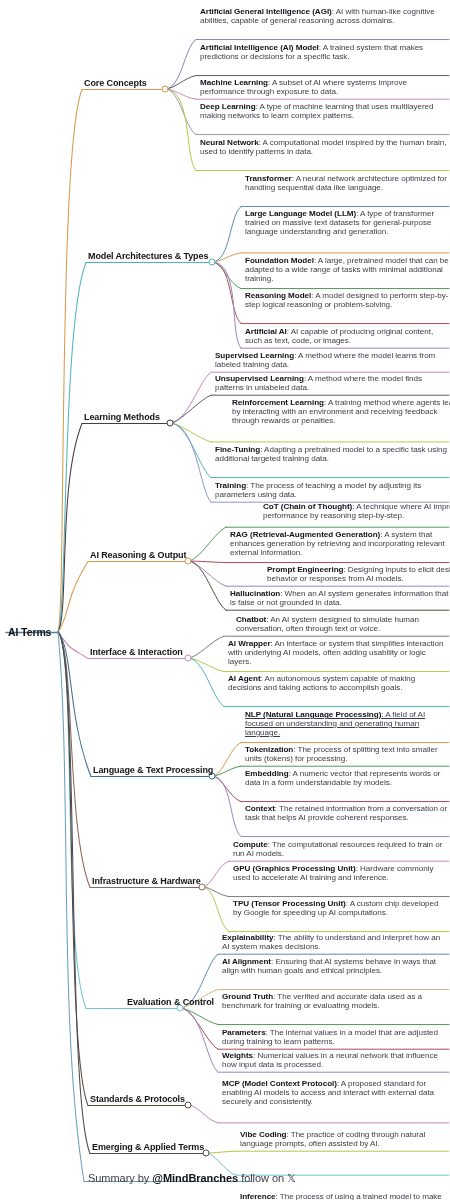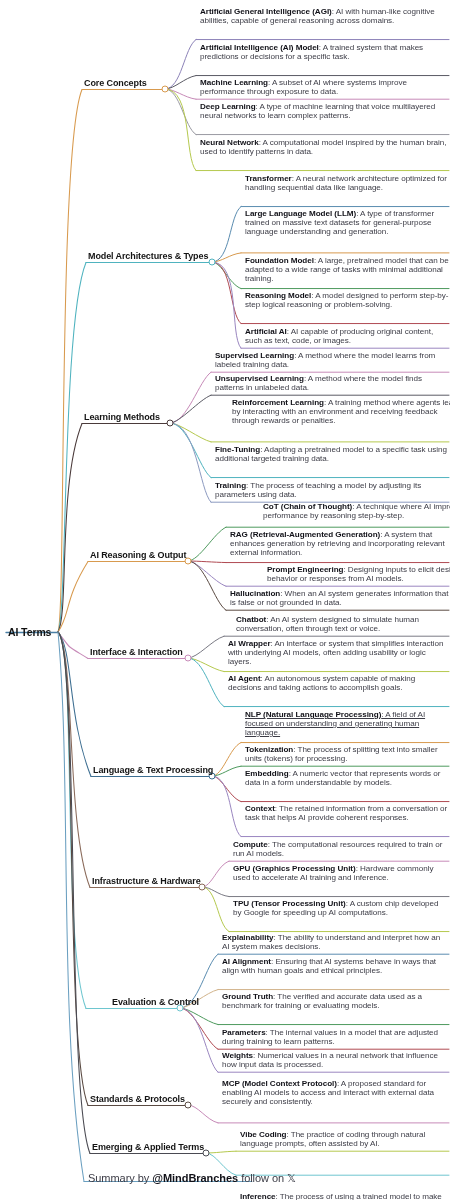--- a/index.html
+++ b/index.html
@@ -179,21 +179,21 @@
     </svg>
 
   <div class="root-label" style="left:8px; top:626px;">AI Terms</div>
 
   <div id="nodes">
       <div class="node-dot" style="left: 165px; top: 89px; border-color: rgb(216, 154, 78);"></div>
       <div class="cat-label" style="left: 84px; top: 88px;">Core Concepts</div>
       <div class="leaf" style="left: 200px; top: 7px; width: 249px;"><b>Artificial General Intelligence (AGI)</b><span>: AI with human-like cognitive abilities, capable of general reasoning across domains.</span></div>
       <div class="leaf" style="left: 200px; top: 43px; width: 249px;"><b>Artificial Intelligence (AI) Model</b><span>: A trained system that makes predictions or decisions for a specific task.</span></div>
       <div class="leaf" style="left: 200px; top: 78px; width: 249px;"><b>Machine Learning</b><span>: A subset of AI where systems improve performance through exposure to data.</span></div>
-      <div class="leaf" style="left: 200px; top: 102px; width: 249px;"><b>Deep Learning</b><span>: A type of machine learning that voice multilayered neural networks to learn complex patterns.</span></div>
+      <div class="leaf" style="left: 200px; top: 102px; width: 249px;"><b>Deep Learning</b><span>: A type of machine learning that uses multilayered making networks to learn complex patterns.</span></div>
       <div class="leaf" style="left: 200px; top: 138px; width: 249px;"><b>Neural Network</b><span>: A computational model inspired by the human brain, used to identify patterns in data.</span></div>
       <div class="node-dot" style="left: 212px; top: 262px; border-color: rgb(79, 179, 191);"></div>
       <div class="cat-label" style="left: 88px; top: 261px;">Model Architectures &amp; Types</div>
       <div class="leaf" style="left: 245px; top: 174px; width: 204px;"><b>Transformer</b><span>: A neural network architecture optimized for handling sequential data like language.</span></div>
       <div class="leaf" style="left: 245px; top: 209px; width: 204px;"><b>Large Language Model (LLM)</b><span>: A type of transformer trained on massive text datasets for general-purpose language understanding and generation.</span></div>
       <div class="leaf" style="left: 245px; top: 256px; width: 204px;"><b>Foundation Model</b><span>: A large, pretrained model that can be adapted to a wide range of tasks with minimal additional training.</span></div>
       <div class="leaf" style="left: 245px; top: 291px; width: 204px;"><b>Reasoning Model</b><span>: A model designed to perform step-by-step logical reasoning or problem-solving.</span></div>
       <div class="leaf" style="left: 245px; top: 327px; width: 204px;"><b>Artificial AI</b><span>: AI capable of producing original content, such as text, code, or images.</span></div>
       <div class="node-dot" style="left: 170px; top: 423px; border-color: rgb(74, 58, 58);"></div>
       <div class="cat-label" style="left: 84px; top: 422px;">Learning Methods</div>
@@ -218,21 +218,21 @@
       <div class="leaf" style="left: 245px; top: 710px; width: 204px; text-decoration: underline;"><b>NLP (Natural Language Processing)</b><span>: A field of AI focused on understanding and generating human language.</span></div>
       <div class="leaf" style="left: 245px; top: 745px; width: 204px;"><b>Tokenization</b><span>: The process of splitting text into smaller units (tokens) for processing.</span></div>
       <div class="leaf" style="left: 245px; top: 769px; width: 204px;"><b>Embedding</b><span>: A numeric vector that represents words or data in a form understandable by models.</span></div>
       <div class="leaf" style="left: 245px; top: 804px; width: 204px;"><b>Context</b><span>: The retained information from a conversation or task that helps AI provide coherent responses.</span></div>
       <div class="node-dot" style="left: 202px; top: 887px; border-color: rgb(138, 106, 90);"></div>
       <div class="cat-label" style="left: 92px; top: 886px;">Infrastructure &amp; Hardware</div>
       <div class="leaf" style="left: 233px; top: 840px; width: 216px;"><b>Compute</b><span>: The computational resources required to train or run AI models.</span></div>
       <div class="leaf" style="left: 233px; top: 864px; width: 216px;"><b>GPU (Graphics Processing Unit)</b><span>: Hardware commonly used to accelerate AI training and inference.</span></div>
       <div class="leaf" style="left: 233px; top: 899px; width: 216px;"><b>TPU (Tensor Processing Unit)</b><span>: A custom chip developed by Google for speeding up AI computations.</span></div>
       <div class="node-dot" style="left: 180px; top: 1008px; border-color: rgb(110, 198, 207);"></div>
-      <div class="cat-label" style="left: 88px; top: 1007px; padding-left: 24px;">Evaluation &amp; Control</div>
+      <div class="cat-label" style="left: 103px; top: 1007px; padding-left: 24px;">Evaluation &amp; Control</div>
       <div class="leaf" style="left: 222px; top: 933px; width: 227px;"><b>Explainability</b><span>: The ability to understand and interpret how an AI system makes decisions.</span></div>
       <div class="leaf" style="left: 222px; top: 957px; width: 227px;"><b>AI Alignment</b><span>: Ensuring that AI systems behave in ways that align with human goals and ethical principles.</span></div>
       <div class="leaf" style="left: 222px; top: 992px; width: 227px;"><b>Ground Truth</b><span>: The verified and accurate data used as a benchmark for training or evaluating models.</span></div>
       <div class="leaf" style="left: 222px; top: 1028px; width: 227px;"><b>Parameters</b><span>: The internal values in a model that are adjusted during training to learn patterns.</span></div>
       <div class="leaf" style="left: 222px; top: 1051px; width: 227px;"><b>Weights</b><span>: Numerical values in a neural network that influence how input data is processed.</span></div>
       <div class="node-dot" style="left: 188px; top: 1105px; border-color: rgb(90, 74, 66);"></div>
       <div class="cat-label" style="left: 90px; top: 1104px;">Standards &amp; Protocols</div>
       <div class="leaf" style="left: 222px; top: 1079px; width: 227px;"><b>MCP (Model Context Protocol)</b><span>: A proposed standard for enabling AI models to access and interact with external data securely and consistently.</span></div>
       <div class="node-dot" style="left: 206px; top: 1153px; border-color: rgb(74, 74, 82);"></div>
       <div class="cat-label" style="left: 92px; top: 1152px;">Emerging &amp; Applied Terms</div>

